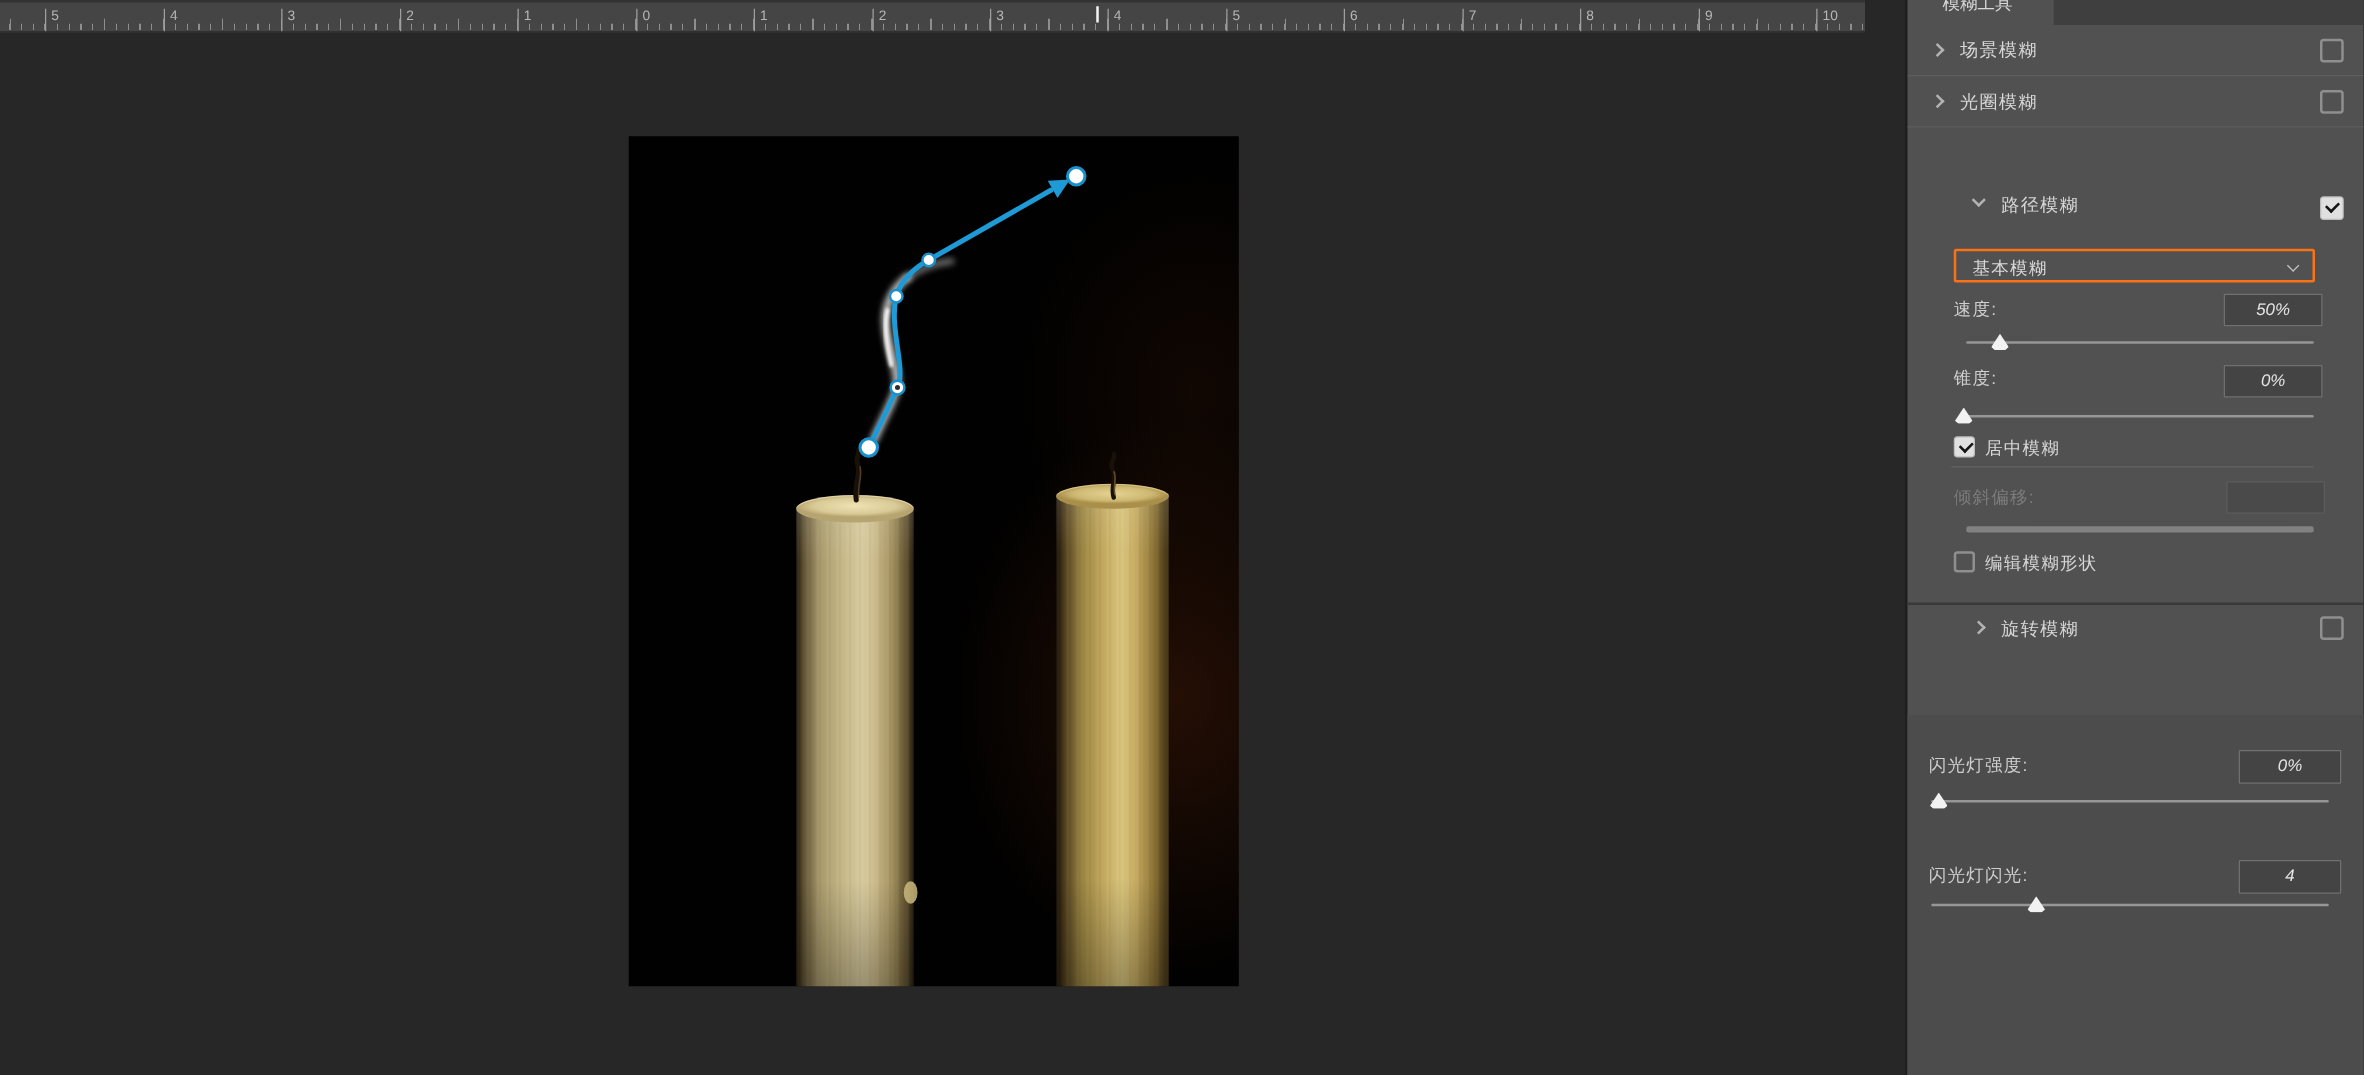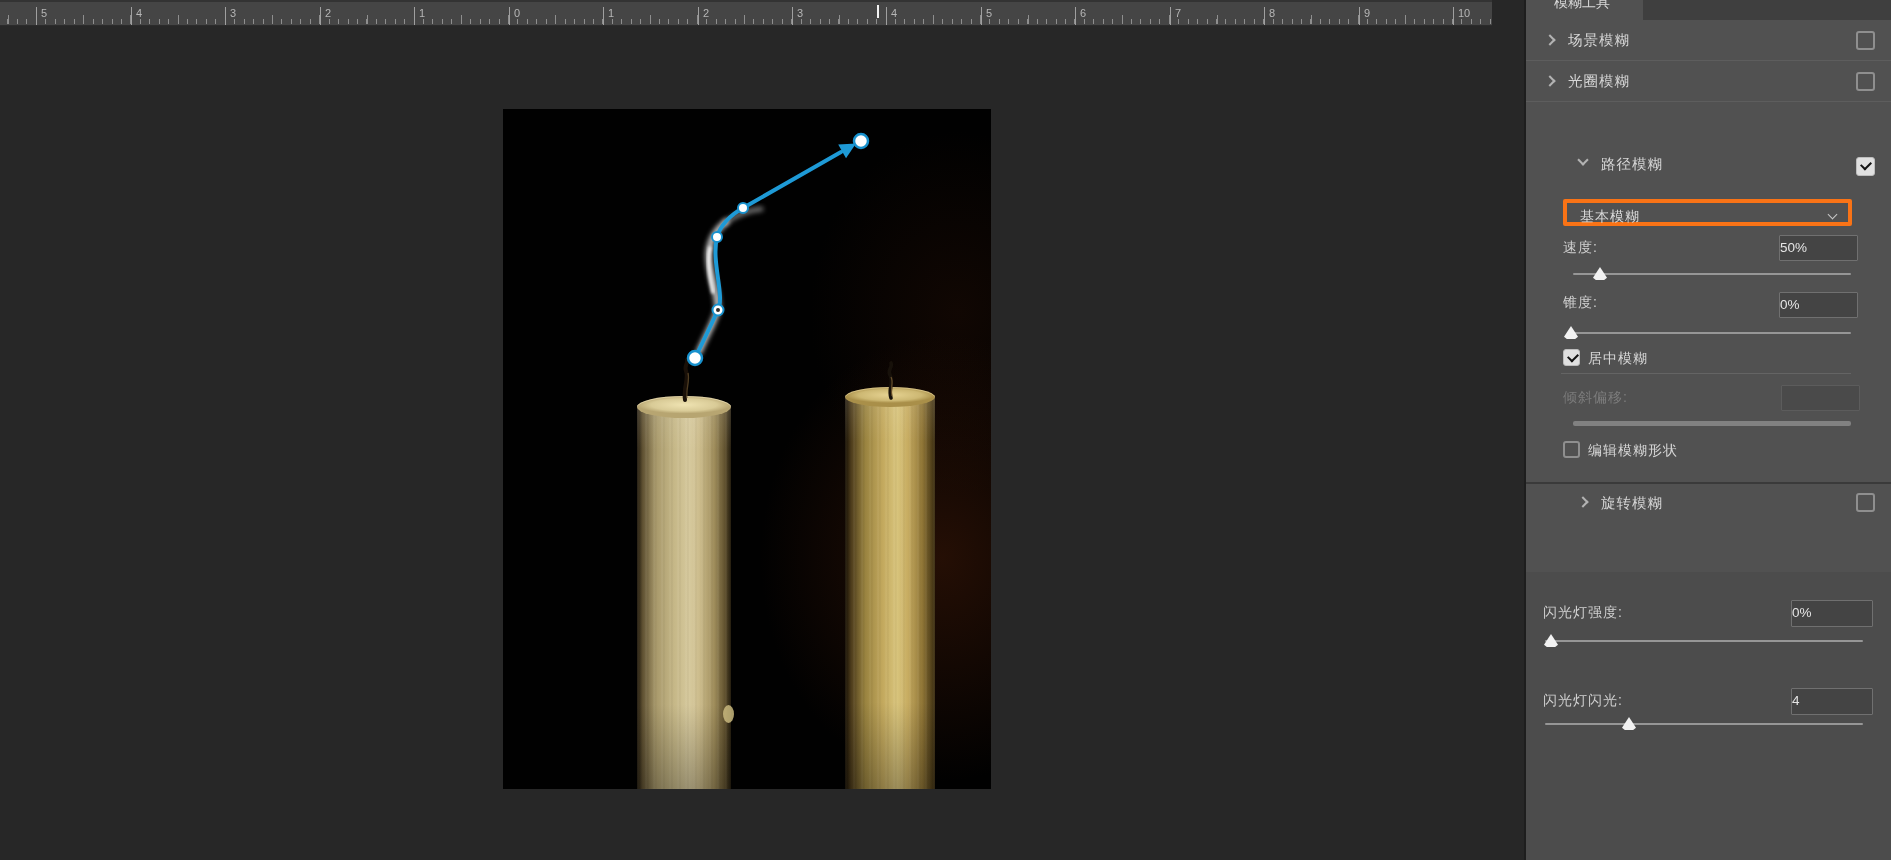--- a/index.html
+++ b/index.html
@@ -50,28 +50,28 @@
   .chev{position:absolute;left:20px;width:8px;height:8px;border-right:2px solid #b3b3b3;border-bottom:2px solid #b3b3b3;}
   .chev.right{transform:rotate(-45deg);}
   .chev.down{transform:rotate(45deg);}
   .tool-label{position:absolute;left:42px;font-size:14.5px;color:#d6d6d6;letter-spacing:1px;}
   .cbx{position:absolute;border-radius:3px;}
   .cbx.off{border:2px solid #8f8f8f;background:transparent;}
   .cbx.on{background:#e0e0e0;border:1px solid #bdbdbd;}
   .cbx.on:after{content:"";position:absolute;left:4px;top:3px;width:8px;height:5px;border-left:2px solid #141414;border-bottom:2px solid #141414;transform:rotate(-45deg);}
   .row-cbx{right:16px;top:11px;width:19px;height:19px;}
 
-  .dropdown{position:absolute;left:37px;top:199px;width:289px;height:27px;background:#515151;border:4px solid #f97316;border-radius:2px;}
+  .dropdown{position:absolute;left:37px;top:199px;width:289px;height:27px;background:#515151;border:2px solid #f97316;border-radius:2px;}
   .dropdown .dd-label{position:absolute;left:13px;top:5px;font-size:14px;color:#dadada;letter-spacing:1px;}
   .dd-chev{position:absolute;right:12px;top:8px;width:7px;height:7px;border-right:1.5px solid #c9c9c9;border-bottom:1.5px solid #c9c9c9;transform:rotate(45deg);}
 
   .fld-label{position:absolute;font-size:14px;color:#cfcfcf;letter-spacing:1px;}
   .fld-label.dis{color:#7c7c7c;}
   .valbox{position:absolute;width:79px;height:26px;background:#444;border:1px solid #707070;border-radius:1px;
-          font-size:13.5px;color:#e4e4e4;line-height:24px;}
+          font-size:13.5px;color:#e4e4e4;text-align:center;line-height:24px;font-style:italic;}
   .valbox.dis{background:#4a4a4a;border-color:#5c5c5c;}
 
   .track{position:absolute;height:2px;background:#969696;border-radius:1px;}
   .thumb{position:absolute;width:14px;height:13px;background:#f2f2f2;
          clip-path:polygon(50% 0%,100% 82%,80% 100%,20% 100%,0% 82%);}
   .track-dis{position:absolute;height:5px;background:#8d8d8d;border-radius:2px;opacity:.8;}
 
   .hdiv{position:absolute;height:1px;background:#646464;}
   .secdiv{position:absolute;left:0;right:0;height:2px;background:#3a3a3a;}
 

